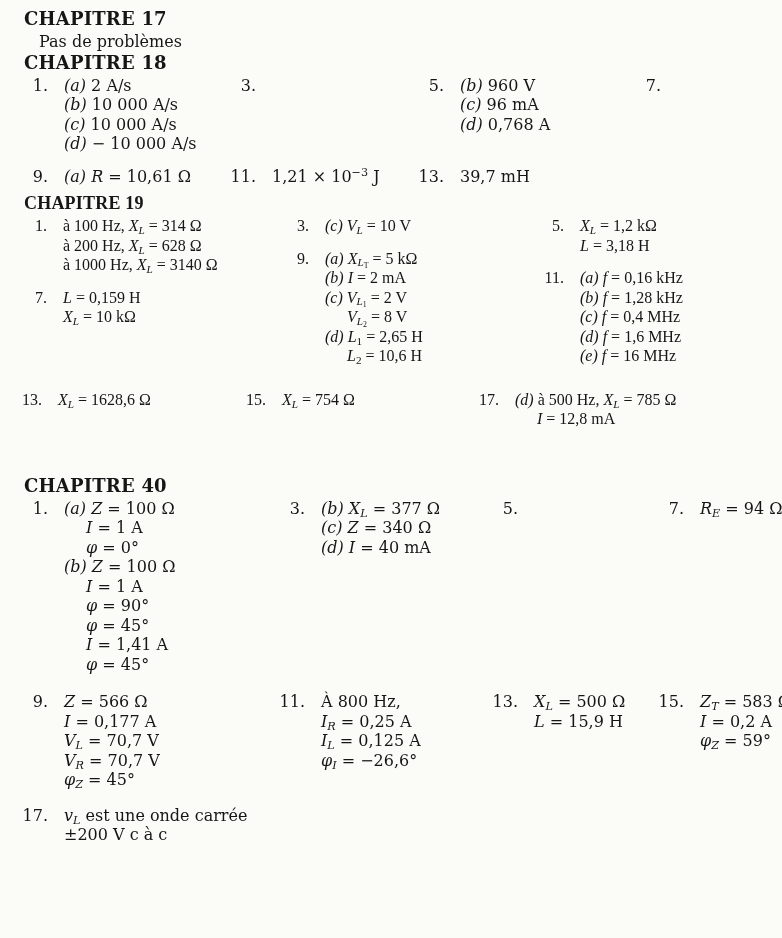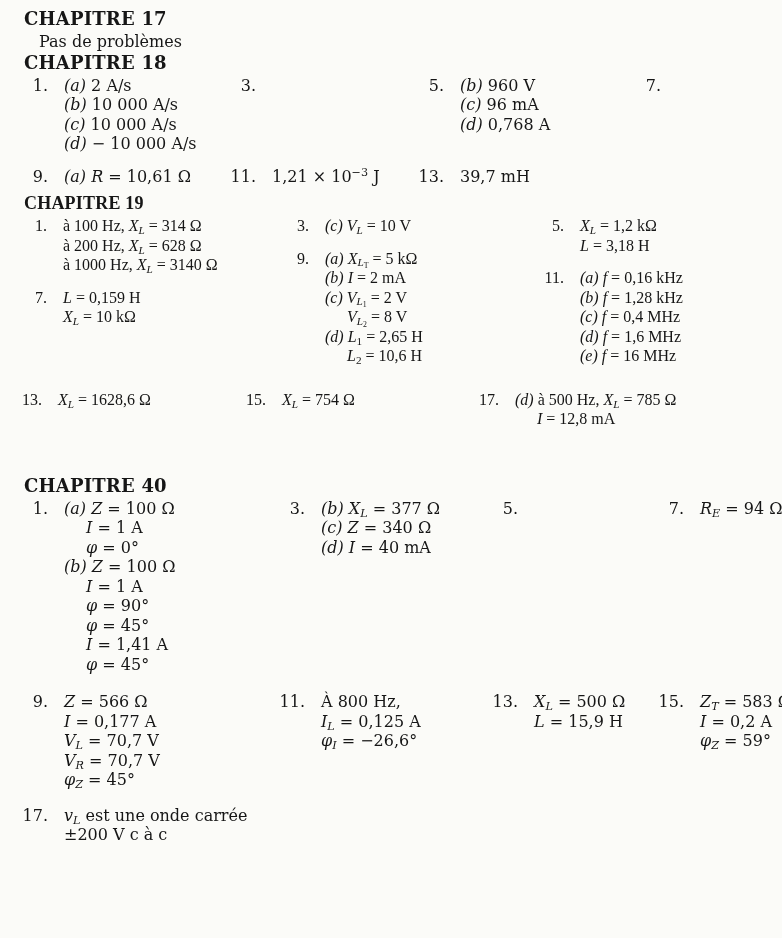--- a/index.html
+++ b/index.html
@@ -269,20 +269,21 @@
                 <div class="line"><em>V</em><sub><em>R</em></sub> = 70,7 V</div>
                 <div class="line"><em>φ</em><sub><em>Z</em></sub> = 45°</div>
               </div>
             </div>
           </div>
           <div class="col">
             <div class="item">
               <span class="num">11.</span>
               <div class="lines">
                 <div class="line">À 800 Hz,</div>
+                <div class="line"><em>I</em><sub><em>R</em></sub> = 0,25 A</div>
                 <div class="line"><em>I</em><sub><em>L</em></sub> = 0,125 A</div>
                 <div class="line"><em>φ</em><sub><em>I</em></sub> = −26,6°</div>
               </div>
             </div>
           </div>
           <div class="col">
             <div class="item">
               <span class="num">13.</span>
               <div class="lines">
                 <div class="line"><em>X</em><sub><em>L</em></sub> = 500 Ω</div>

